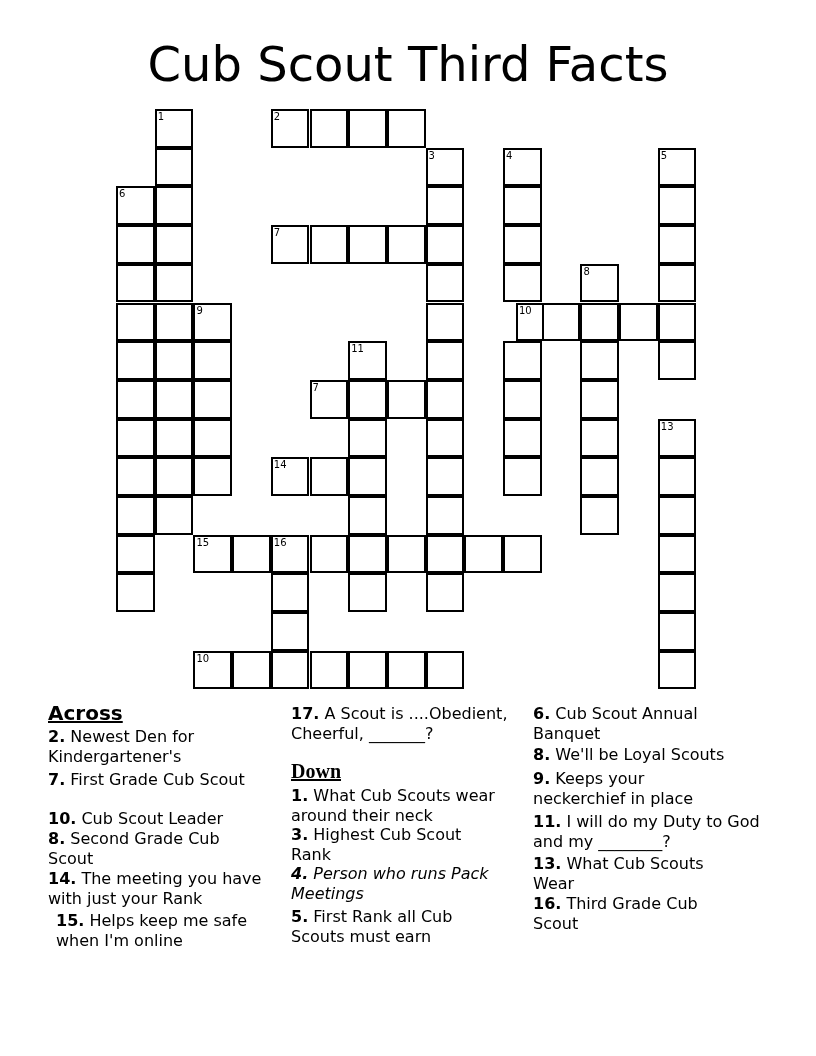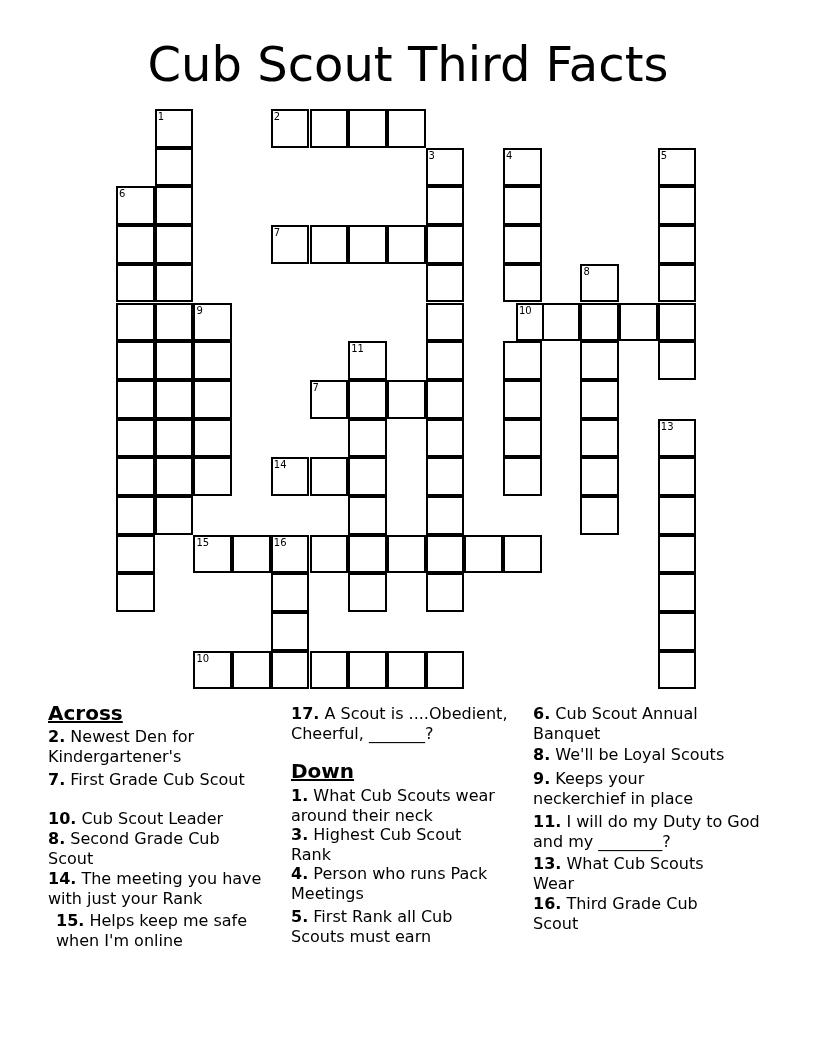--- a/index.html
+++ b/index.html
@@ -337,24 +337,24 @@
 
 <div class="heading" style="left:48px; top:704px;">Across</div>
 <div class="clue-block" style="left:48px; top:727px; width:200px;"><b>2.</b> <span>Newest Den for Kindergartener's</span></div>
 <div class="clue-block" style="left:48px; top:770px; width:200px;"><b>7.</b> <span>First Grade Cub Scout</span></div>
 <div class="clue-block" style="left:48px; top:809px; width:230px;"><b>10.</b> <span>Cub Scout Leader</span></div>
 <div class="clue-block" style="left:48px; top:829px; width:210px;"><b>8.</b> <span>Second Grade Cub Scout</span></div>
 <div class="clue-block" style="left:48px; top:869px; width:235px;"><b>14.</b> <span>The meeting you have with just your Rank</span></div>
 <div class="clue-block" style="left:56px; top:911px; width:225px;"><b>15.</b> <span>Helps keep me safe when I'm online</span></div>
 
 <div class="clue-block" style="left:291px; top:704px; width:220px;"><b>17.</b> <span>A Scout is ....Obedient, Cheerful, _______?</span></div>
-<div class="heading" style="left:291px; top:762px;">Down</div>
+<div class="heading" style="left:291px; top:762px;font-family:Liberation Serif, serif;">Down</div>
 <div class="clue-block" style="left:291px; top:786px; width:225px;"><b>1.</b> <span>What Cub Scouts wear around their neck</span></div>
 <div class="clue-block" style="left:291px; top:825px; width:200px;"><b>3.</b> <span>Highest Cub Scout Rank</span></div>
-<div class="clue-block" style="left:291px; top:864px; width:200px;"><b>4.</b> <span>Person who runs Pack Meetings</span></div>
+<div class="clue-block" style="left:291px; top:864px; width:200px;font-style:italic;"><b>4.</b> <span>Person who runs Pack Meetings</span></div>
 <div class="clue-block" style="left:291px; top:907px; width:200px;"><b>5.</b> <span>First Rank all Cub Scouts must earn</span></div>
 
 <div class="clue-block" style="left:533px; top:704px; width:200px;"><b>6.</b> <span>Cub Scout Annual Banquet</span></div>
 <div class="clue-block" style="left:533px; top:745px; width:230px;"><b>8.</b> <span>We'll be Loyal Scouts</span></div>
 <div class="clue-block" style="left:533px; top:769px; width:200px;"><b>9.</b> <span>Keeps your neckerchief in place</span></div>
 <div class="clue-block" style="left:533px; top:812px; width:230px;"><b>11.</b> <span>I will do my Duty to God and my ________?</span></div>
 <div class="clue-block" style="left:533px; top:854px; width:200px;"><b>13.</b> <span>What Cub Scouts Wear</span></div>
 <div class="clue-block" style="left:533px; top:894px; width:200px;"><b>16.</b> <span>Third Grade Cub Scout</span></div>
 
 </body></html>

